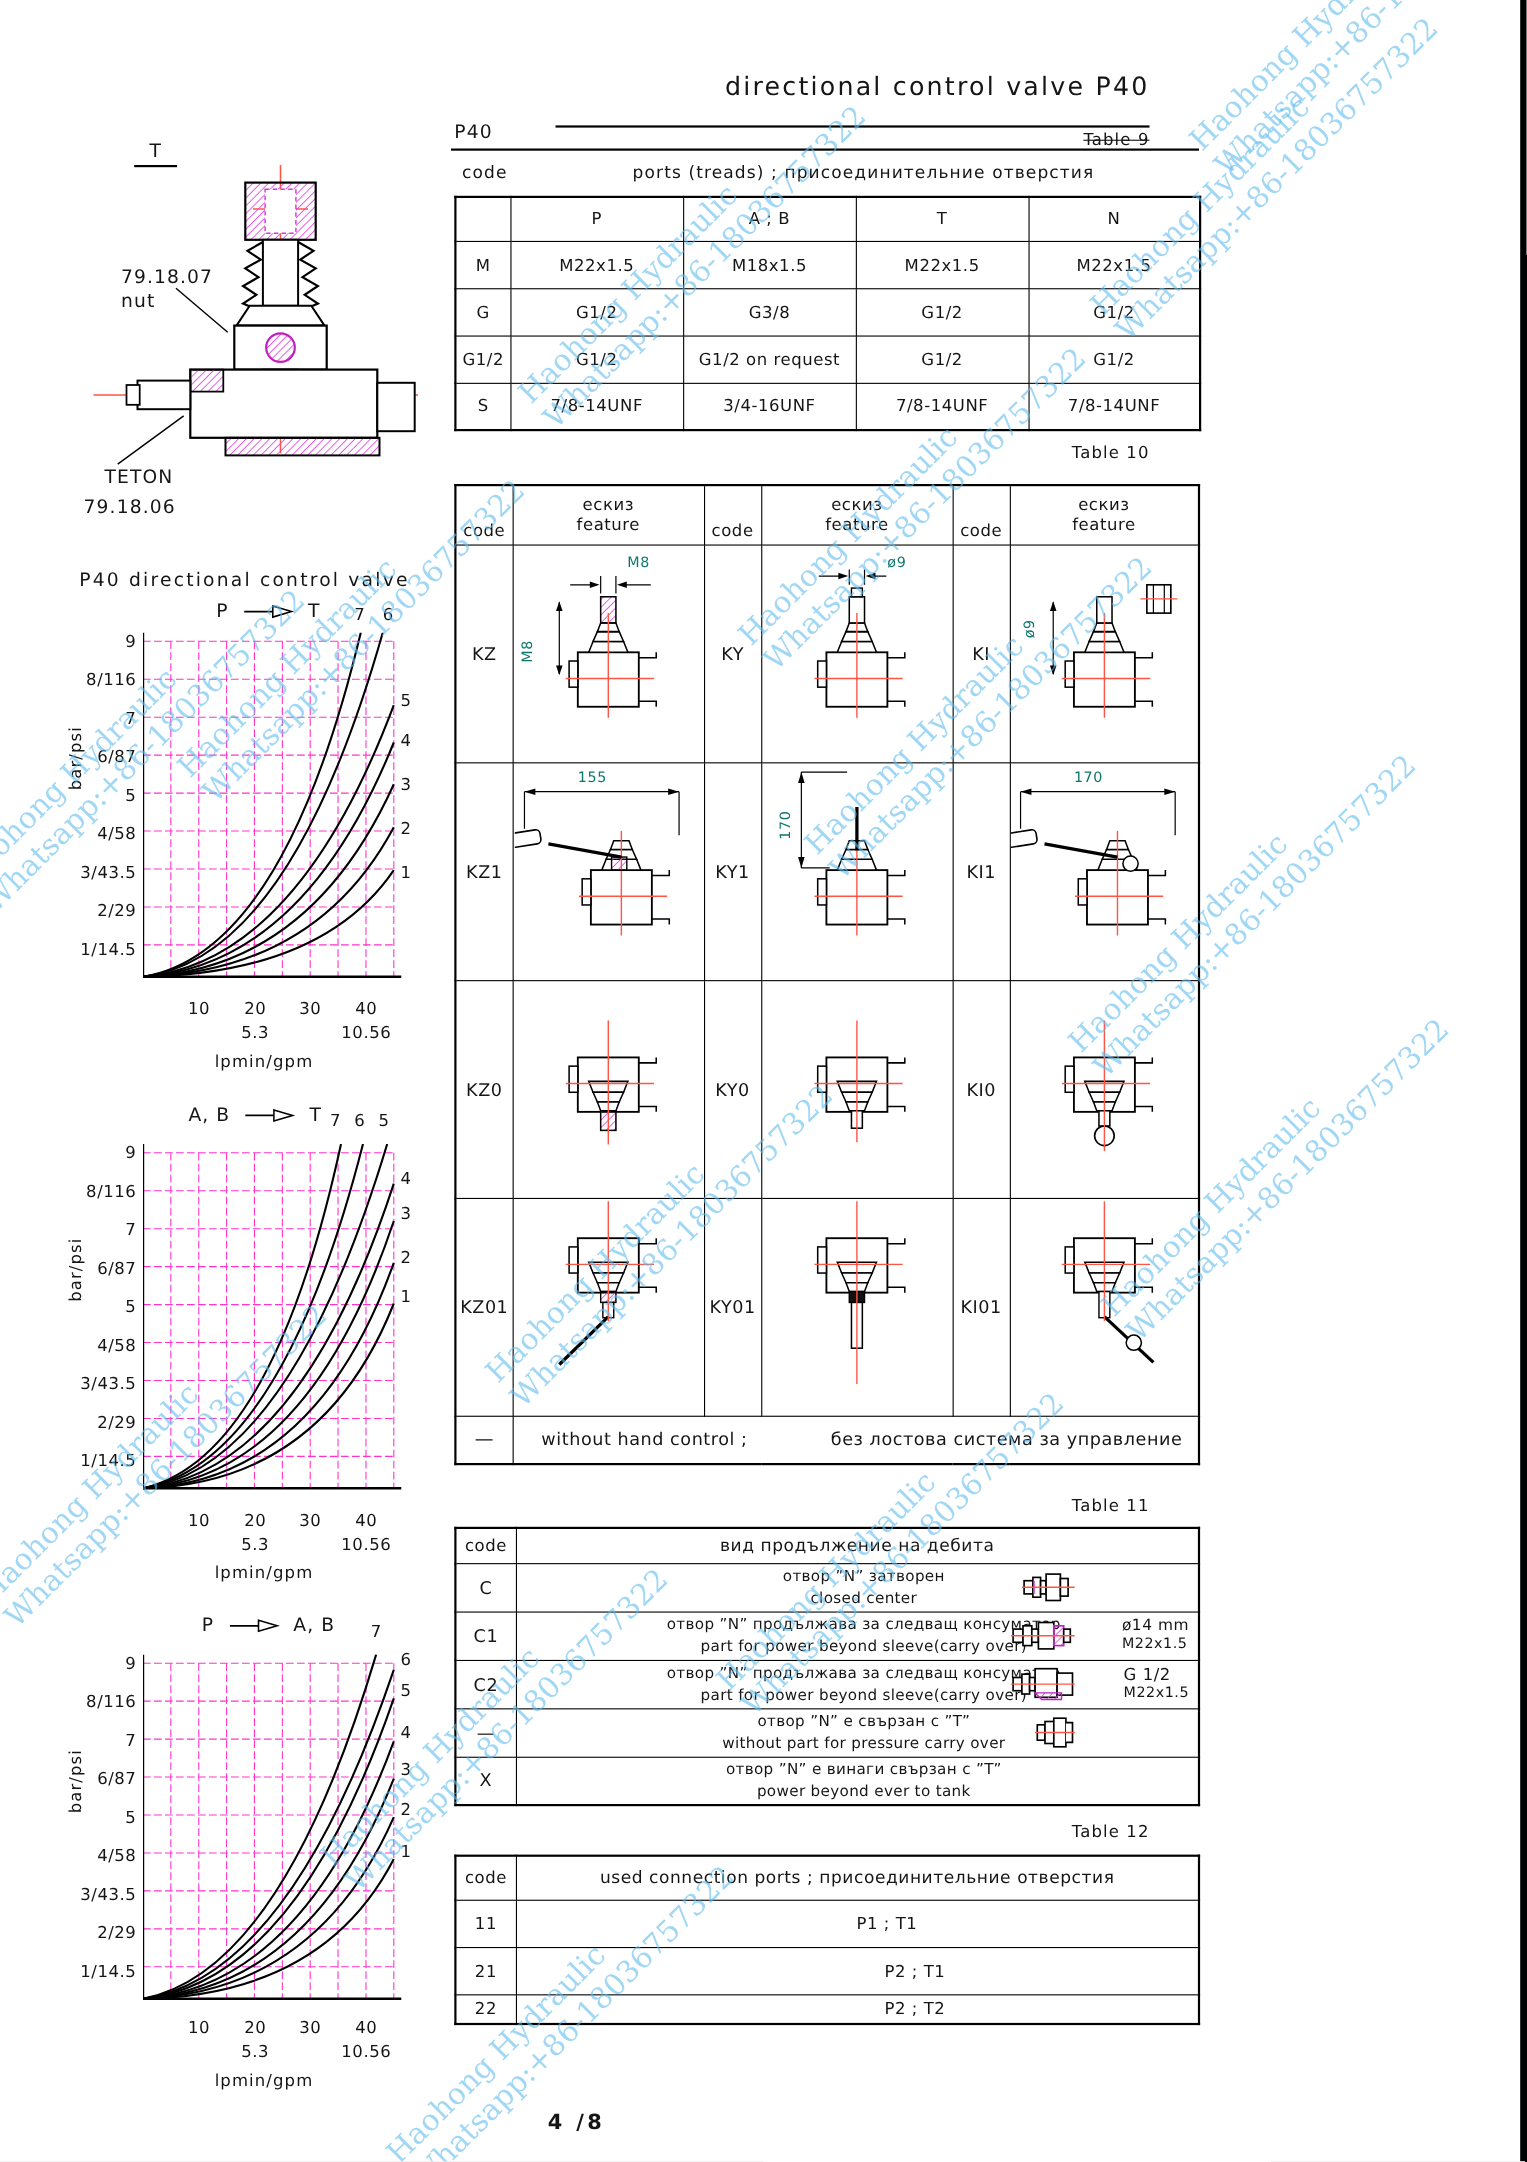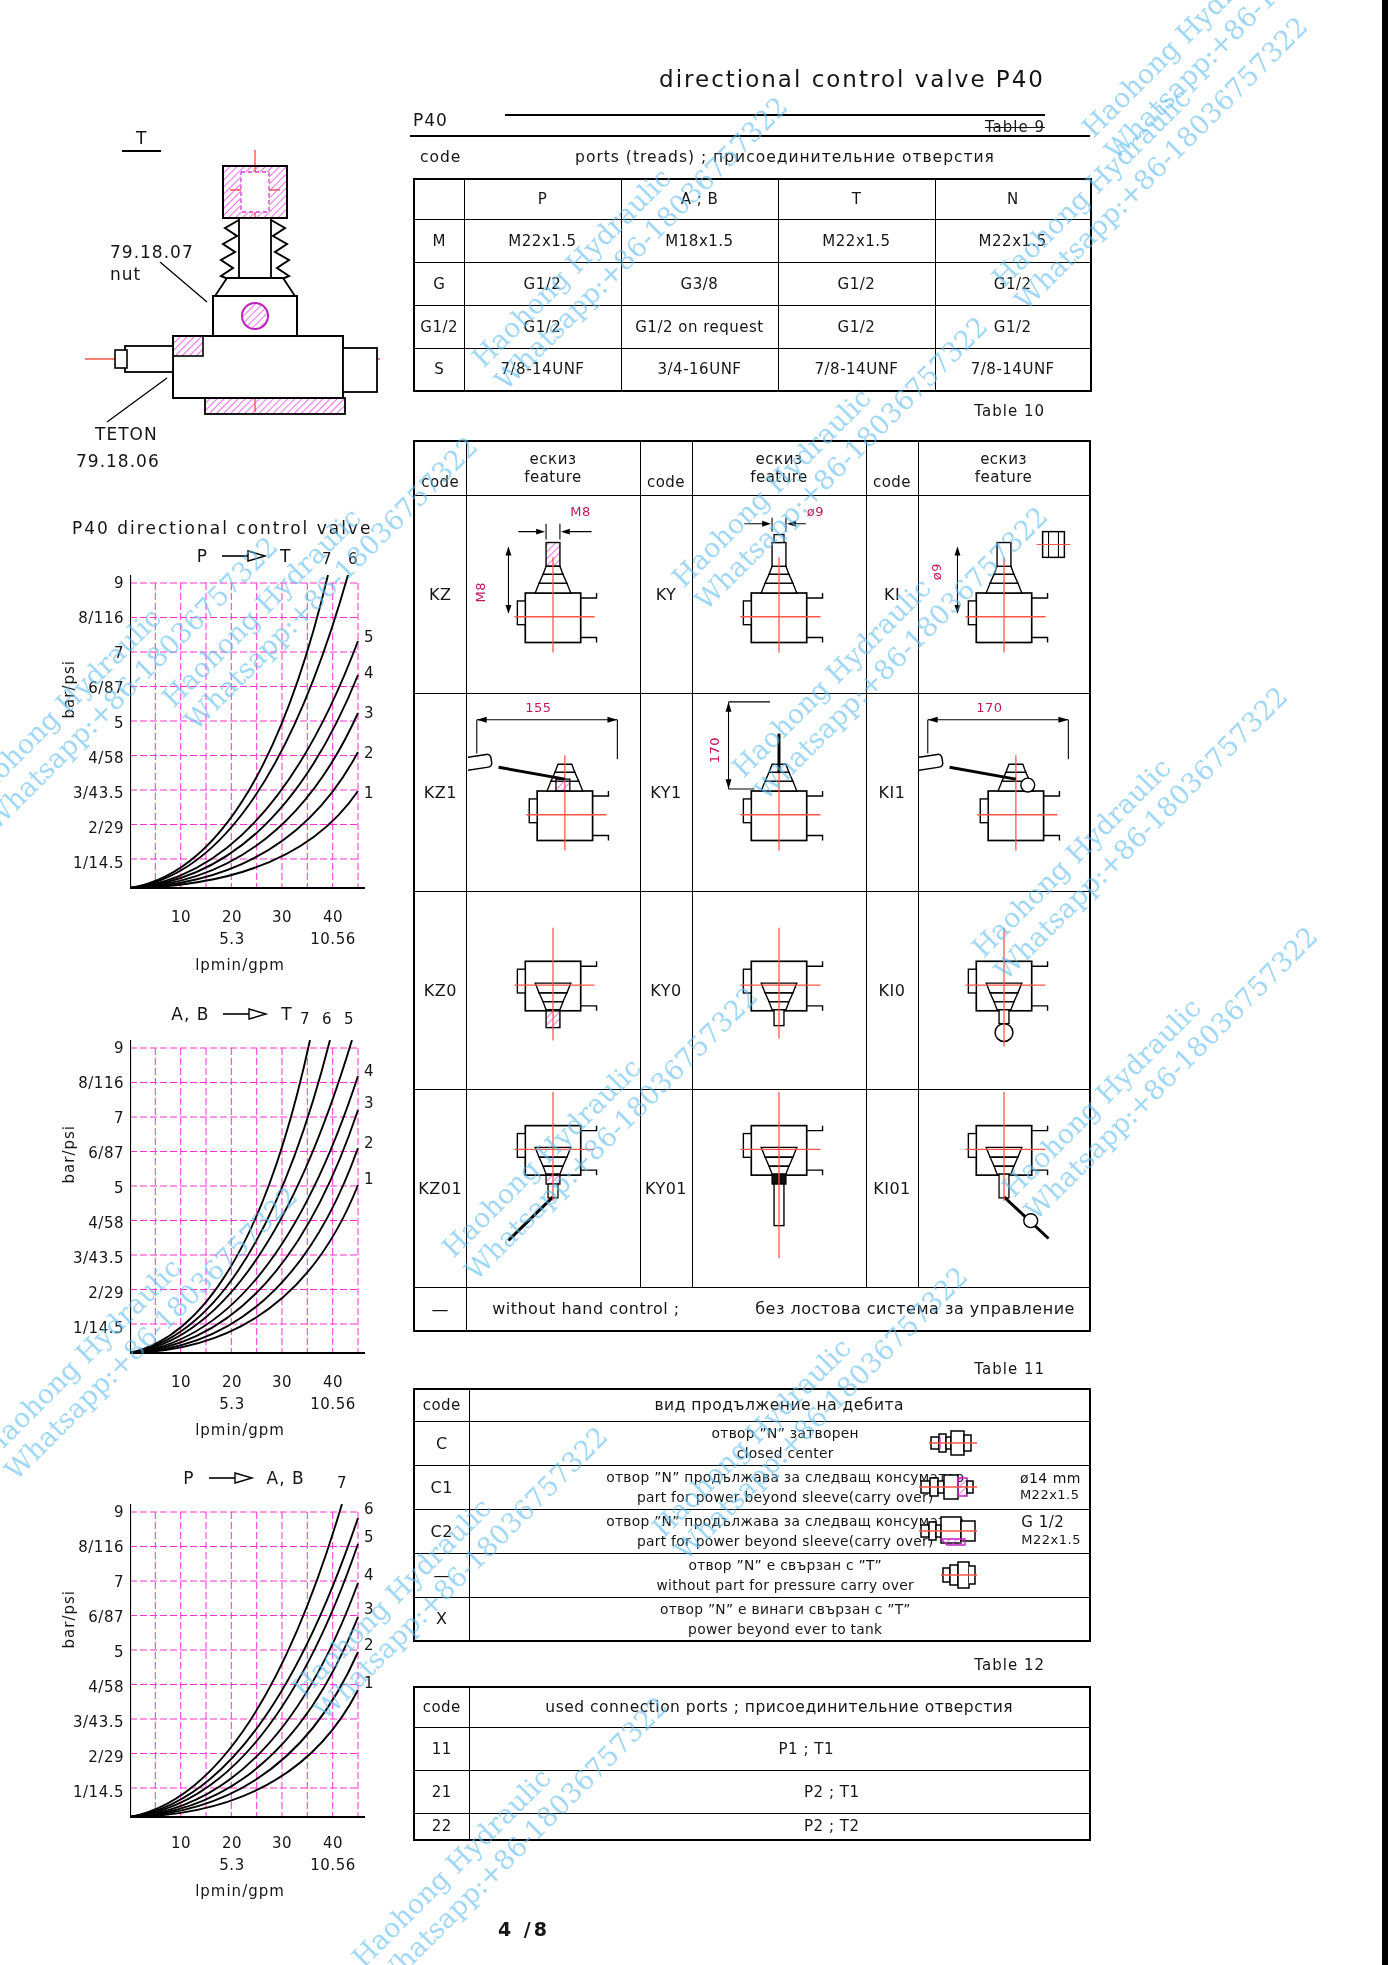--- a/index.html
+++ b/index.html
@@ -24,21 +24,21 @@
 
   
   table.t{border-collapse:collapse;table-layout:fixed;}
   table.t td{border:1.6px solid #000;text-align:center;vertical-align:middle;
              font-size:15px;padding:0;letter-spacing:.5px;}
   table.t{border:2.3px solid #000;}
   td.lft{text-align:left;}
   .hdr2{line-height:1.25;font-size:15px;}
   .skc{position:relative;width:100%;height:196px;}
   .skc svg{display:block;margin:0 auto;}
-  .dim{position:absolute;font-size:13px;letter-spacing:.5px;color:#be185d;}
+  .dim{position:absolute;font-size:13px;letter-spacing:.5px;color:#0f766e;}
   .dimv{writing-mode:vertical-rl;transform:rotate(180deg);}
   .t11desc{text-align:left;position:relative;}
   .t11desc .bg,.t11desc .en{display:block;padding-left:12px;font-size:13.8px;line-height:1.45;letter-spacing:.3px;}
   .t11right{position:absolute;right:8px;top:3px;text-align:left;line-height:1.3;}
   .t11right .r1{font-size:14px;display:block;}
   .t11right .r2{font-size:13px;display:block;}
   .fitt{position:absolute;right:108px;top:50%;transform:translateY(-50%);}
 
   
   .ctitle{font-size:17px;letter-spacing:2px;text-align:right;}

